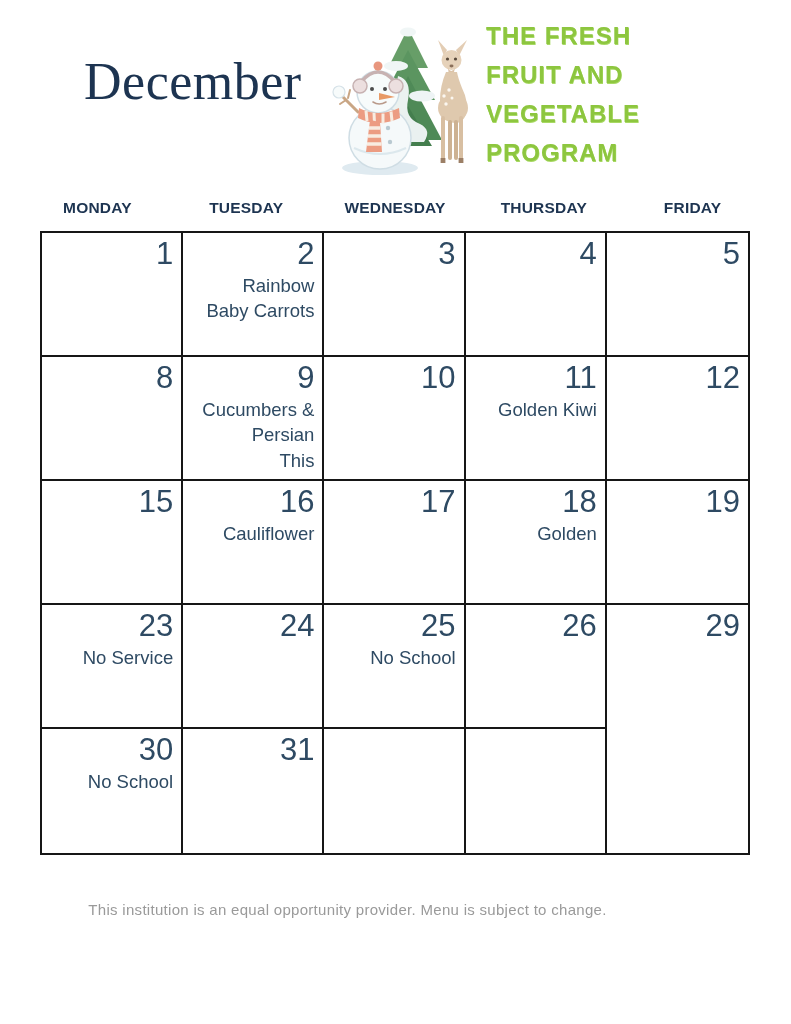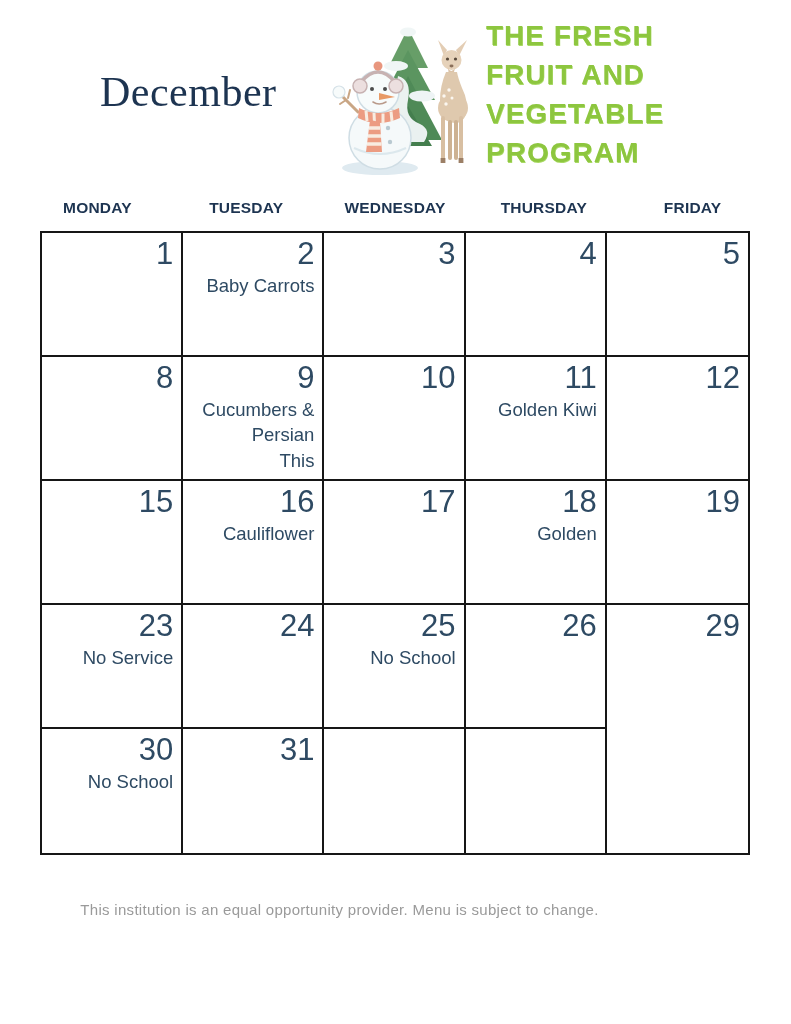--- a/index.html
+++ b/index.html
@@ -7,27 +7,27 @@
     width: 791px; height: 1024px;
     font-family: "Liberation Sans", sans-serif;
     position: relative; overflow: hidden;
   }
   .page { position: relative; width: 791px; height: 1024px; background: #fff; }
 
   
   .month-title {
     position: absolute; left: 84px; top: 52px;
     font-family: "Liberation Serif", "DejaVu Serif", serif;
-    font-size: 42px; font-weight: 400; color: #1d3451; margin: 16px;
+    font-size: 52px; font-weight: 400; color: #1d3451; margin: 0;
     letter-spacing: 0.5px;
   }
   .illustration { position: absolute; left: 328px; top: 16px; width: 162px; height: 172px; }
   .logo {
     position: absolute; left: 486px; top: 16px; width: 230px;
-    font-weight: 700; font-size: 28px; line-height: 39px;
+    font-weight: 700; font-size: 24px; line-height: 39px;
     letter-spacing: 1px; color: #8dc63f;
     text-shadow: 0.5px 0.5px 0 #a8d964;
   }
 
   
   .dow-row {
     position: absolute; left: 40px; top: 199px; width: 710px;
     display: flex;
     gap: 34px;
   }
@@ -60,21 +60,21 @@
   .cell:nth-last-child(-n+5) { border-bottom: none; }
   .daynum {
     font-size: 31px; line-height: 1.15; color: #2e4a63; font-weight: 400;
   }
   .note {
     font-size: 18.5px; line-height: 1.38; color: #2e4a63; margin-top: 1px;
   }
 
   
   .footer {
-    position: absolute; left: 4px; top: 901px; width: 671px;
+    position: absolute; left: 12px; top: 901px; width: 671px;
     text-align: center; font-size: 15px; color: #9a9a9a;
     letter-spacing: 0.3px;
   }
 </style>
 </head>
 <body>
 
 <div class="page">
 
   <h1 class="month-title">December</h1>
@@ -157,20 +157,21 @@
       <div class="dow">FRIDAY</div>
     </div>
 
   <div class="grid">
       <div class="cell">
         <div class="daynum">1</div>
       </div>
       <div class="cell">
         <div class="daynum">2</div>
         <div class="note">
+          <div>Rainbow</div>
           <div>Baby Carrots</div>
         </div>
       </div>
       <div class="cell">
         <div class="daynum">3</div>
       </div>
       <div class="cell">
         <div class="daynum">4</div>
       </div>
       <div class="cell">

